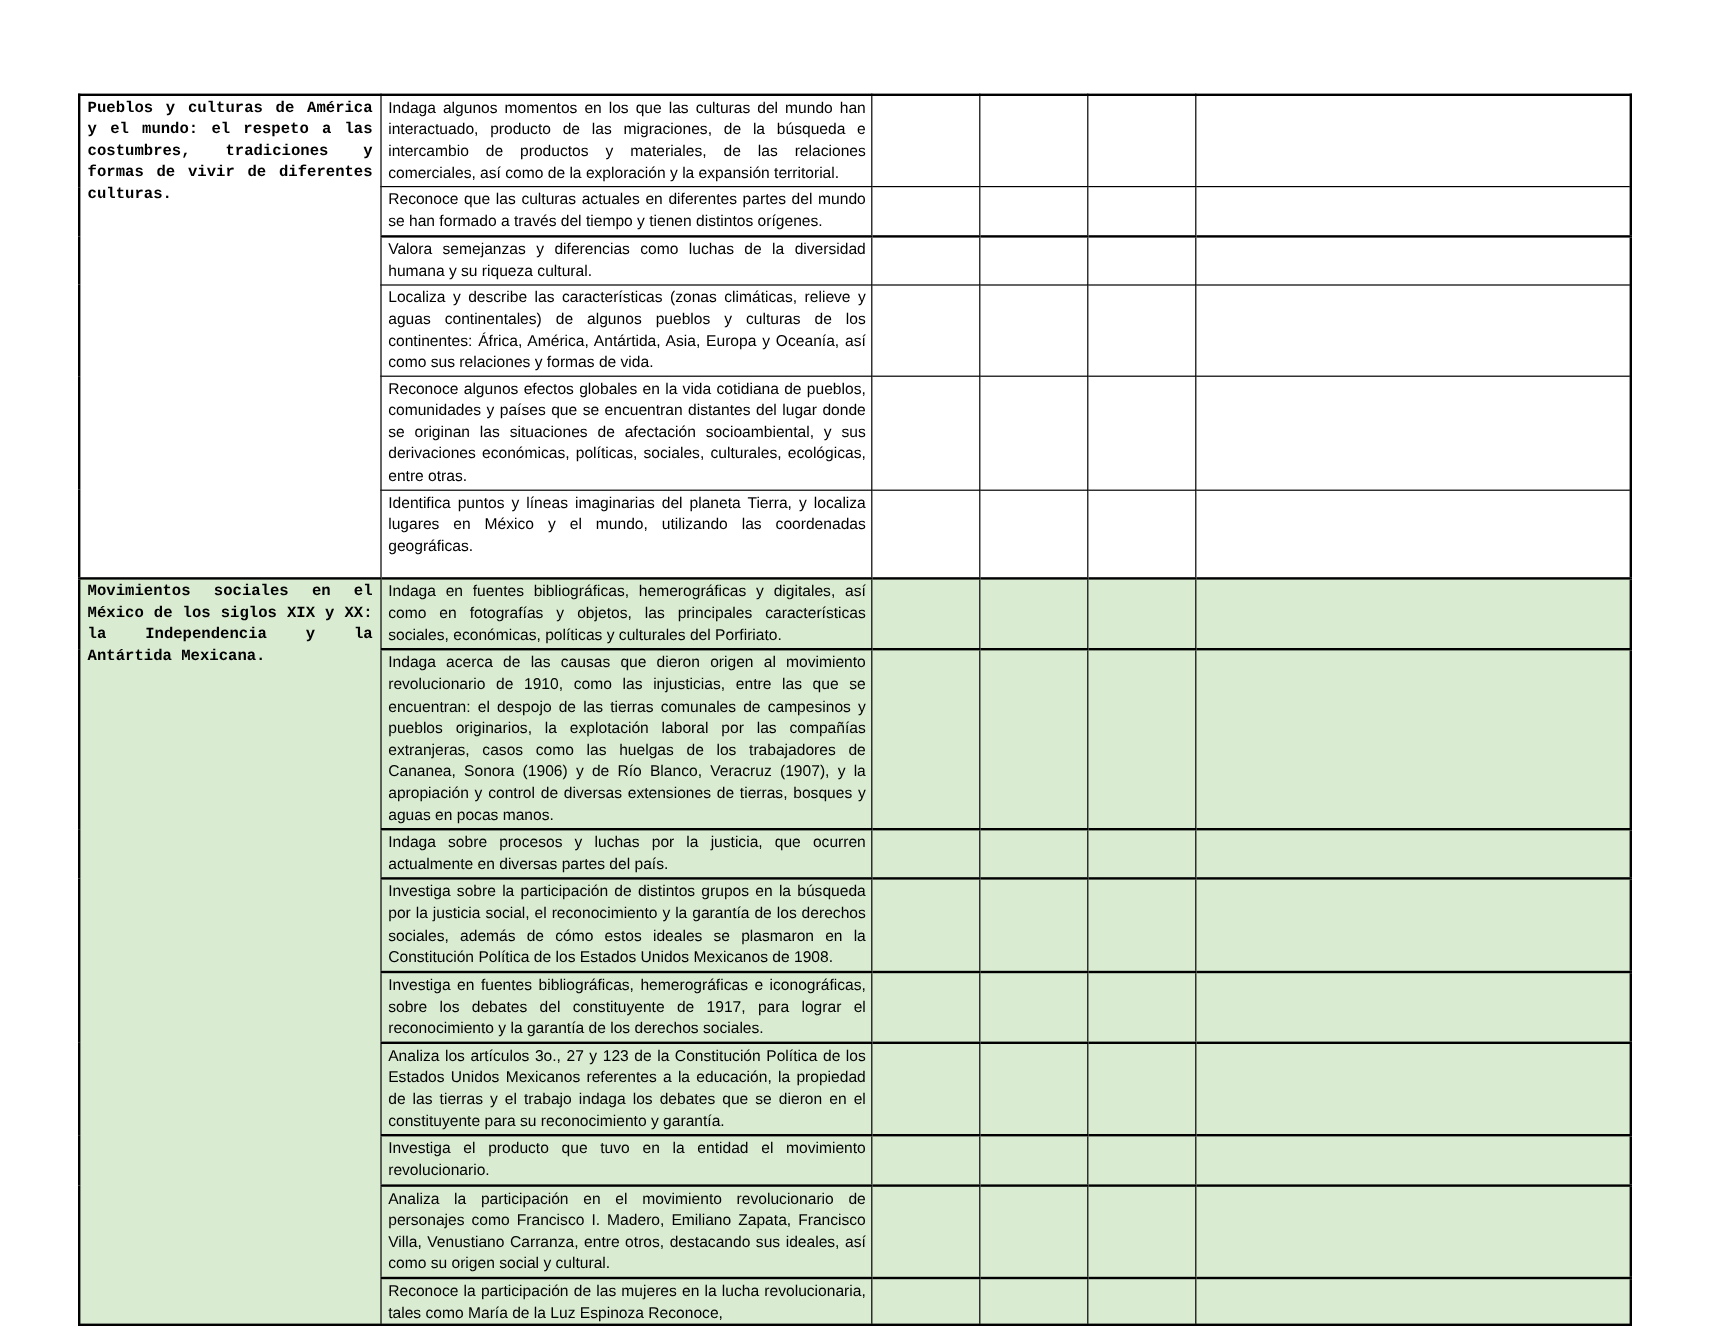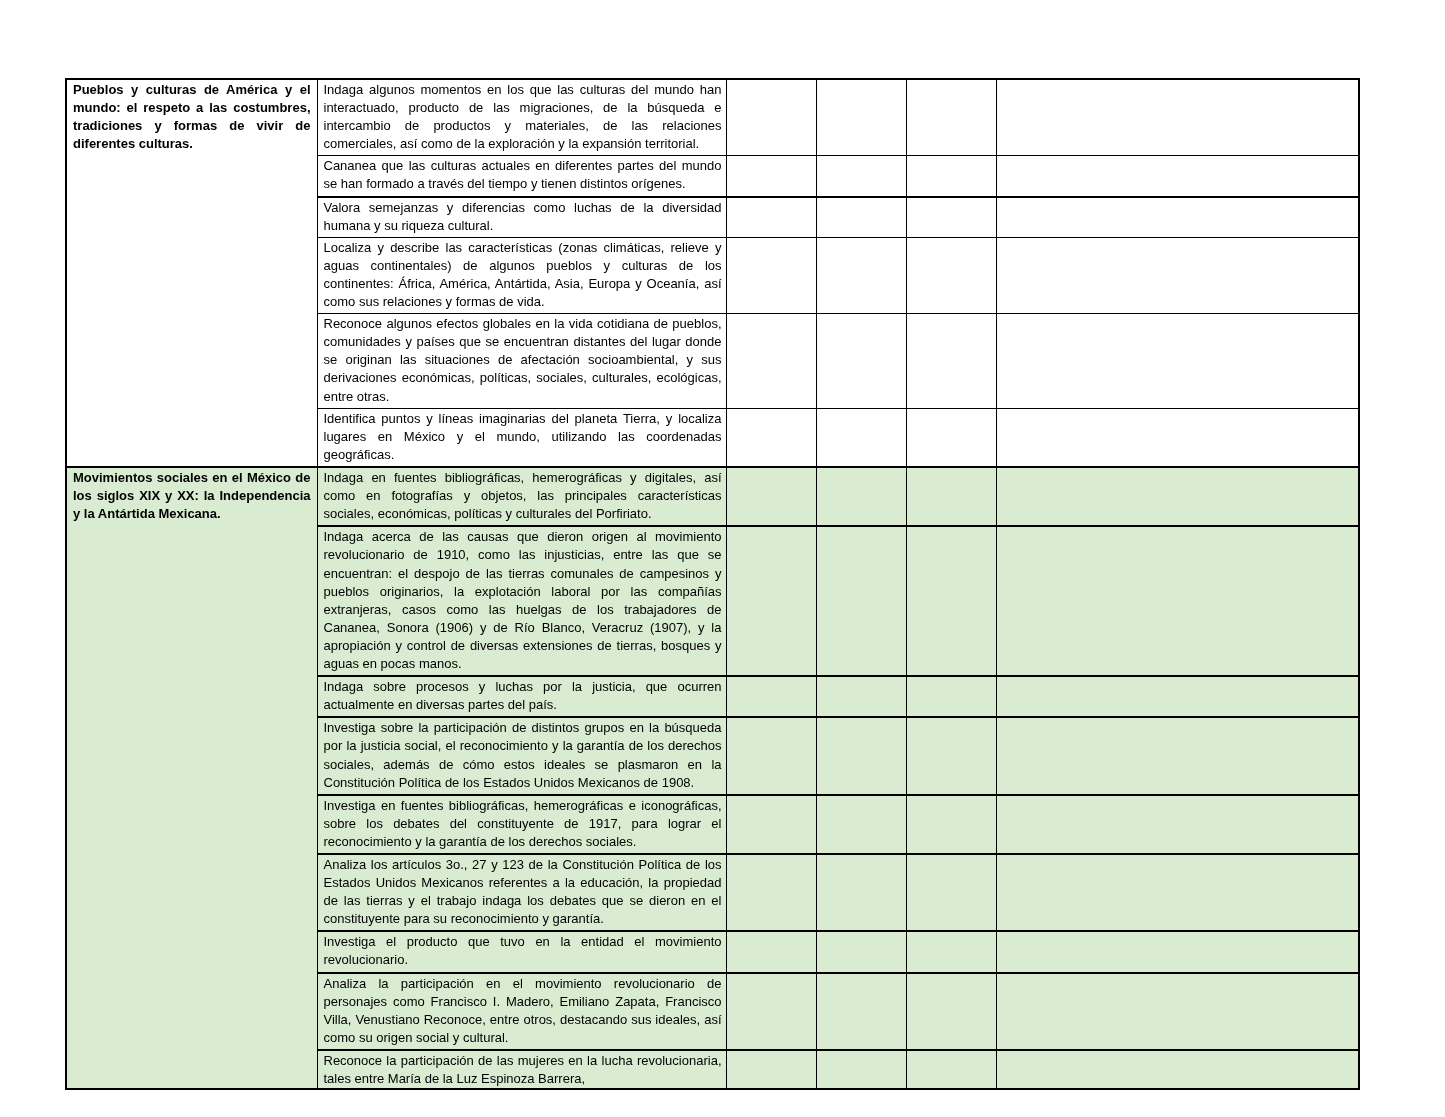--- a/index.html
+++ b/index.html
@@ -30,20 +30,21 @@
   }
   .cell-text {
     padding: 1px 4px 2px 6px;
     font-size: 13px;
     line-height: 18.1px;
     text-align: justify;
   }
   td.topic-cell .cell-text {
     font-weight: bold;
     padding: 1px 6px 2px 6px;
+    font-family: Liberation Mono, monospace;
   }
   
   tr.break-row td { border-top: 2.5px solid #000; }
   
   tbody.section-sep td { border-top: 2.5px solid #000; }
   
   tbody.highlight td { background: var(--hl, #d9ecd2); }
   .clip2 { height: 34px; overflow: hidden; }
 </style>
 </head>
@@ -68,21 +69,21 @@
         <td>
           <div class="cell-text">Indaga algunos momentos en los que las culturas del mundo han interactuado, producto de las migraciones, de la búsqueda e intercambio de productos y materiales, de las relaciones comerciales, así como de la exploración y la expansión territorial.</div>
         </td>
         <td></td>
         <td></td>
         <td></td>
         <td></td>
       </tr>
       <tr style="height:37px">
         <td>
-          <div class="cell-text">Cananea que las culturas actuales en diferentes partes del mundo se han formado a través del tiempo y tienen distintos orígenes.</div>
+          <div class="cell-text">Reconoce que las culturas actuales en diferentes partes del mundo se han formado a través del tiempo y tienen distintos orígenes.</div>
         </td>
         <td></td>
         <td></td>
         <td></td>
         <td></td>
       </tr>
       <tr class="break-row" style="height:37px">
         <td>
           <div class="cell-text">Valora semejanzas y diferencias como luchas de la diversidad humana y su riqueza cultural.</div>
         </td>
@@ -102,21 +103,21 @@
       </tr>
       <tr style="height:90px">
         <td>
           <div class="cell-text">Reconoce algunos efectos globales en la vida cotidiana de pueblos, comunidades y países que se encuentran distantes del lugar donde se originan las situaciones de afectación socioambiental, y sus derivaciones económicas, políticas, sociales, culturales, ecológicas, entre otras.</div>
         </td>
         <td></td>
         <td></td>
         <td></td>
         <td></td>
       </tr>
-      <tr style="height:59px">
+      <tr style="height:74px">
         <td>
           <div class="cell-text">Identifica puntos y líneas imaginarias del planeta Tierra, y localiza lugares en México y el mundo, utilizando las coordenadas geográficas.</div>
         </td>
         <td></td>
         <td></td>
         <td></td>
         <td></td>
       </tr>
     </tbody>
 
@@ -182,30 +183,30 @@
         <td>
           <div class="cell-text">Investiga el producto que tuvo en la entidad el movimiento revolucionario.</div>
         </td>
         <td></td>
         <td></td>
         <td></td>
         <td></td>
       </tr>
       <tr style="height:72px">
         <td>
-          <div class="cell-text">Analiza la participación en el movimiento revolucionario de personajes como Francisco I. Madero, Emiliano Zapata, Francisco Villa, Venustiano Reconoce, entre otros, destacando sus ideales, así como su origen social y cultural.</div>
+          <div class="cell-text">Analiza la participación en el movimiento revolucionario de personajes como Francisco I. Madero, Emiliano Zapata, Francisco Villa, Venustiano Carranza, entre otros, destacando sus ideales, así como su origen social y cultural.</div>
         </td>
         <td></td>
         <td></td>
         <td></td>
         <td></td>
       </tr>
       <tr style="height:36px">
         <td>
-          <div class="cell-text clip2">Reconoce la participación de las mujeres en la lucha revolucionaria, tales entre María de la Luz Espinoza Barrera,</div>
+          <div class="cell-text clip2">Reconoce la participación de las mujeres en la lucha revolucionaria, tales como María de la Luz Espinoza Reconoce,</div>
         </td>
         <td></td>
         <td></td>
         <td></td>
         <td></td>
       </tr>
     </tbody>
   </table>
 </div>
 

